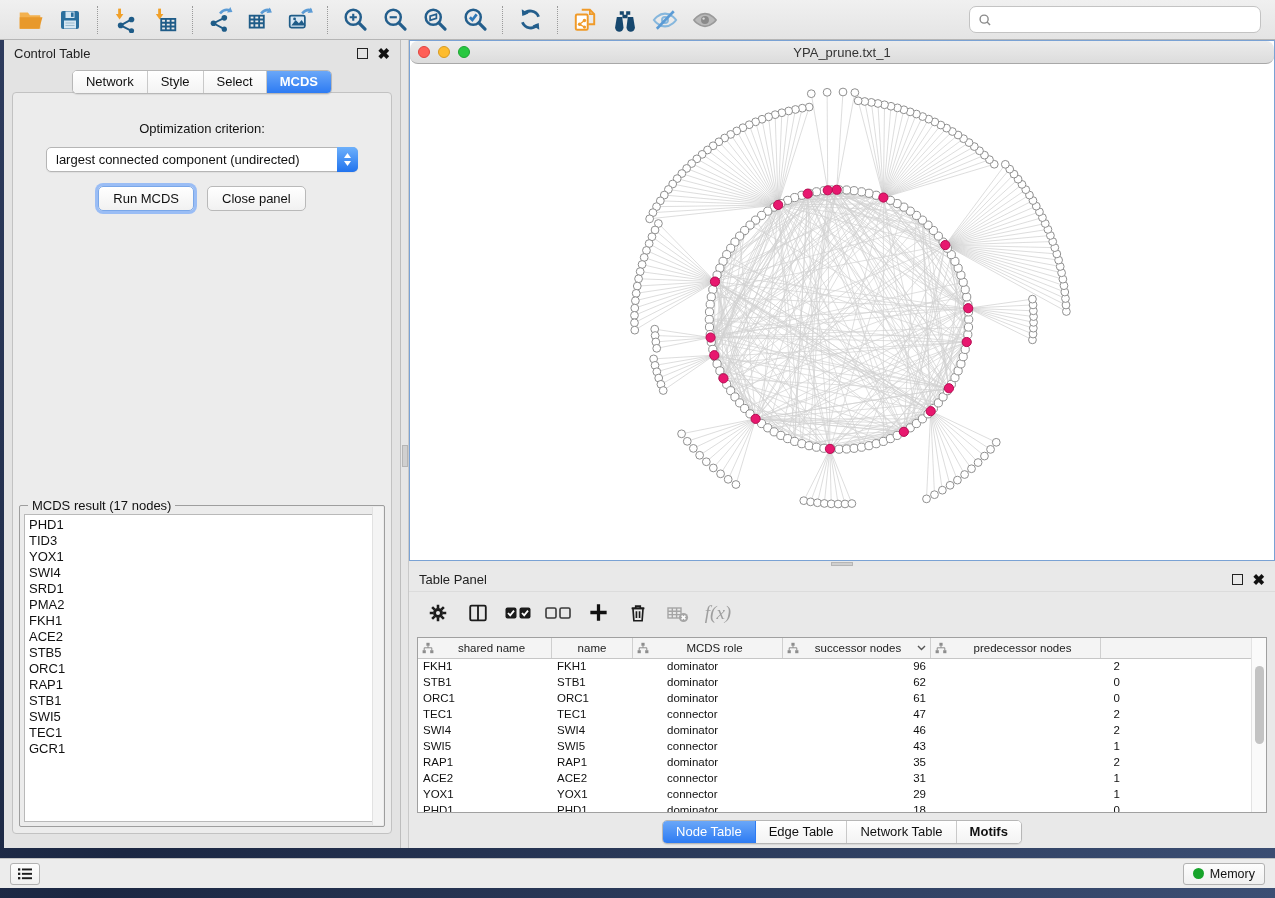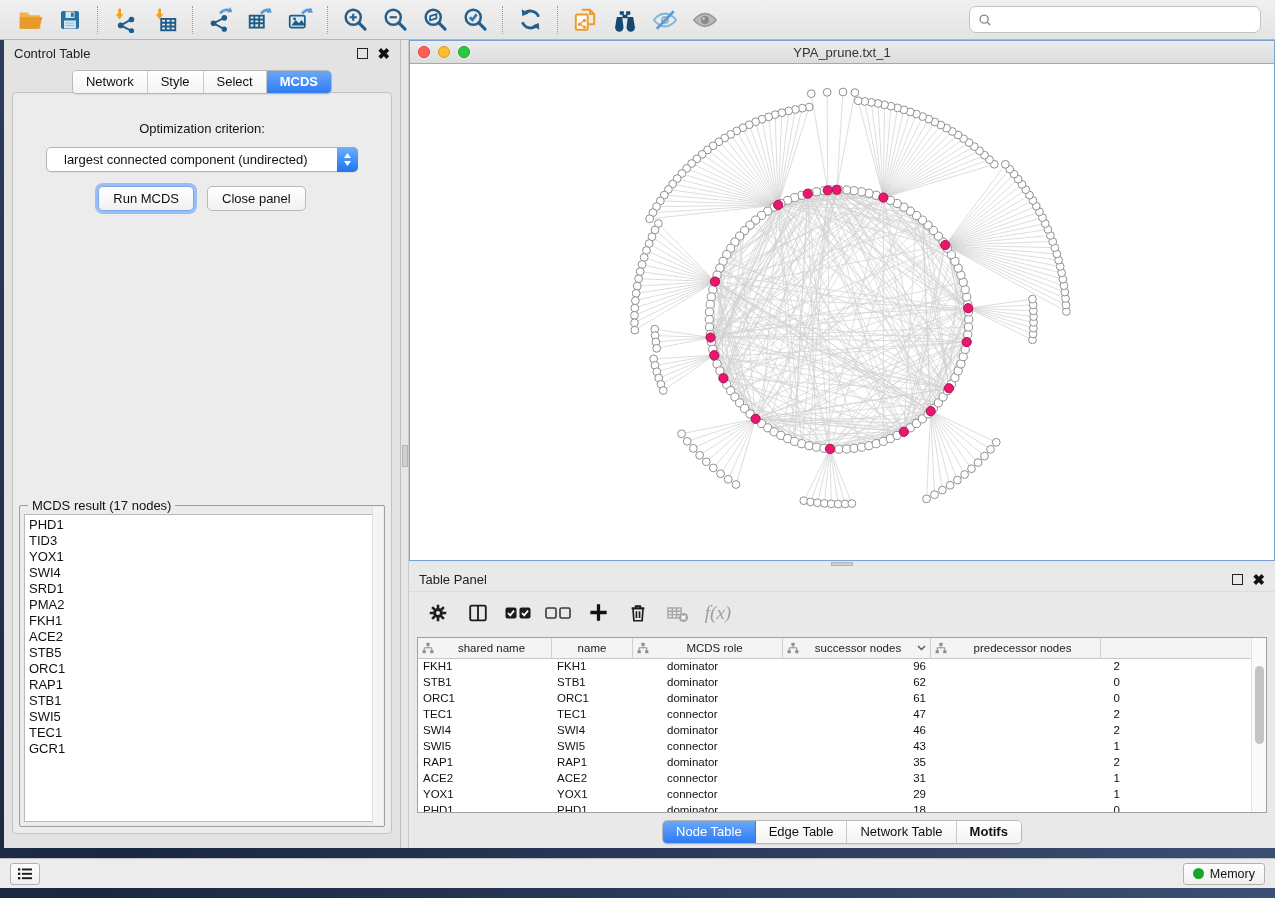--- a/index.html
+++ b/index.html
@@ -53,21 +53,21 @@
   .seg { display:flex; border:1px solid #b7b7b7; border-radius:5px; overflow:hidden; background:#fff; box-shadow:0 1px 1px rgba(0,0,0,.08); }
   .seg .tab {
     padding:3px 13px; font-size:13px; color:#111; background:linear-gradient(#ffffff,#f3f3f3);
     border-right:1px solid #c9c9c9; cursor:default; line-height:16px;
   }
   .seg .tab:last-child { border-right:none;font-weight:bold; }
   .seg .tab.active { background:linear-gradient(#6aa7f8,#2d7bf3); color:#fff; border-right-color:#2d7bf3; }
   .opt-label { text-align:center; font-size:13px; margin-top:28px; color:#111; }
   .dropdown {
     margin:11px auto 0; width:312px; height:25px; background:#fff; border:1px solid #b5b5b5; border-radius:5px;
-    display:flex; align-items:center; position:relative; box-shadow:0 1px 1px rgba(0,0,0,.06);padding-left:8px;
+    display:flex; align-items:center; position:relative; box-shadow:0 1px 1px rgba(0,0,0,.06);
   }
   .dropdown .dd-text { flex:1; font-size:13px; padding:0 9px; white-space:nowrap; overflow:hidden; }
   .dd-btn {
     width:21px; height:25px; margin:-1px -1px -1px 0; border-radius:0 5px 5px 0;
     background:linear-gradient(#6db0fb,#2173ee); display:flex; flex-direction:column; align-items:center; justify-content:center; gap:1px;
   }
   .dd-btn svg { display:block; }
   .btn-row { display:flex; justify-content:center; gap:13px; margin-top:14px; }
   .mac-btn {
     font-size:13px; padding:3px 14px; background:linear-gradient(#ffffff,#f1f1f1);
@@ -89,21 +89,21 @@
   .result-scroll { position:absolute; top:1px; bottom:1px; right:1px; width:11px; background:#f4f4f4; border-left:1px solid #e2e2e2; }
   .result-item { height:16px; }
 
   
   .network-frame {
     position:absolute; left:0; right:0; top:0; height:521px;
     border:1px solid #7aa2d4; background:#fff;
   }
   .net-titlebar {
     height:23px; background:linear-gradient(#ececec,#dcdcdc); border-bottom:1px solid #a8a8a8;
-    display:flex; align-items:center; padding:0 8px; position:relative;
+    display:flex; align-items:center; padding:0 8px; position:relative;border-radius:8px;
   }
   .traffic { display:flex; gap:8px; }
   .light { width:12px; height:12px; border-radius:50%; }
   .light.red { background:#ff5f57; border:1px solid #e0443e; }
   .light.yellow { background:#febc2e; border:1px solid #d89b22; }
   .light.green { background:#28c840; border:1px solid #1ea433; }
   .net-title { position:absolute; left:0; right:0; text-align:center; font-size:13px; color:#333; }
   .net-canvas { position:absolute; inset:23px 0 0 0; background:#fff; }
   .net-canvas svg { width:100%; height:100%; display:block; }
 

